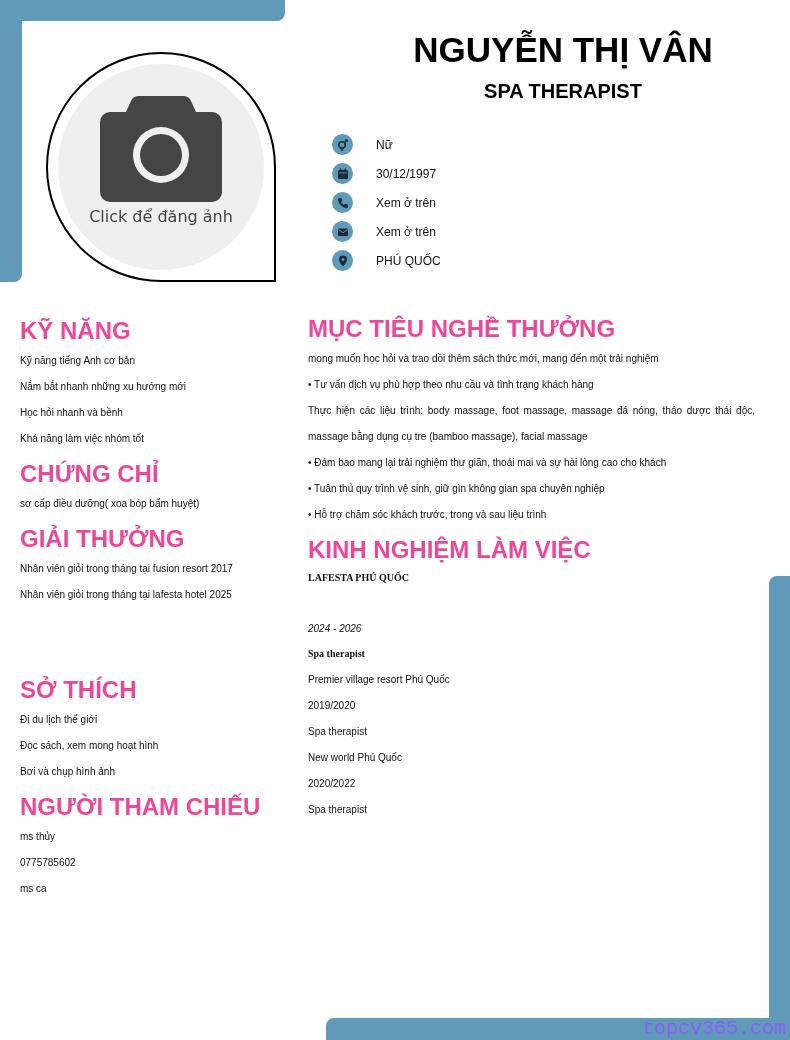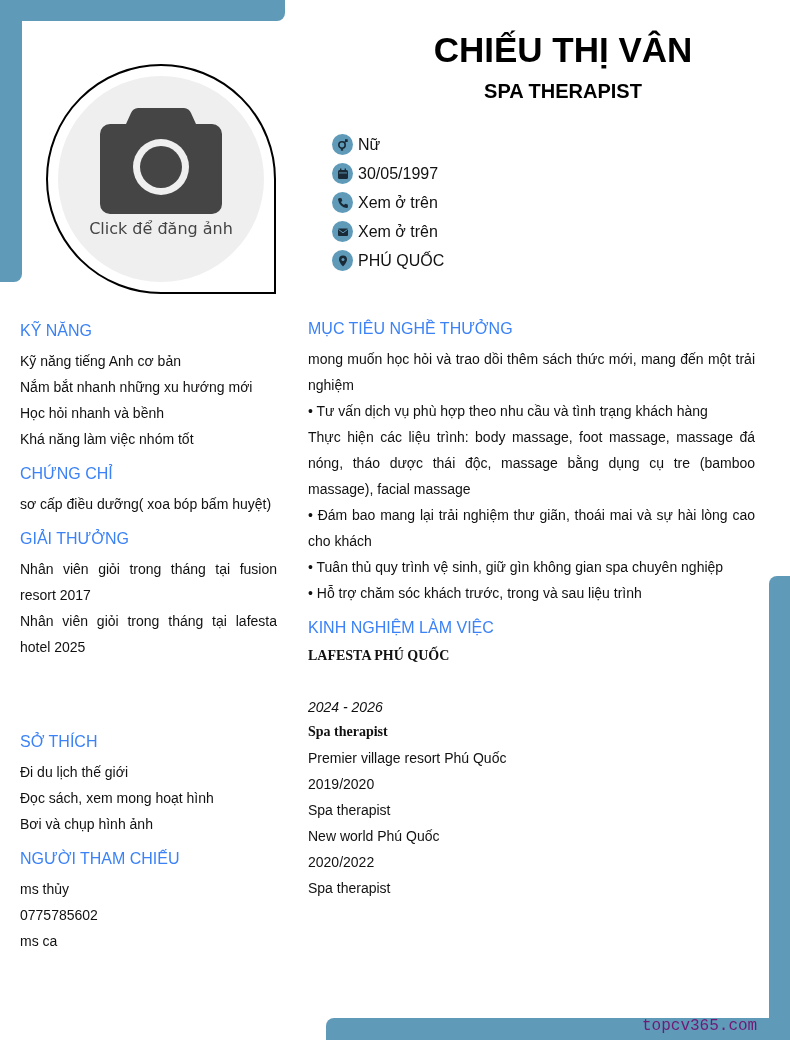--- a/index.html
+++ b/index.html
@@ -2,39 +2,39 @@
 <html><head>
 <meta charset="utf-8">
 <style>
   * { margin:0; padding:0; box-sizing:border-box; }
   html, body { width:790px; height:1040px; background:#fff; overflow:hidden; }
   body { position:relative; font-family:"Liberation Sans", sans-serif; color:#111; }
   .bar-top { position:absolute; left:0; top:0; width:285px; height:21px; background:#5f9bb9; border-bottom-right-radius:8px; }
   .bar-left { position:absolute; left:0; top:0; width:22px; height:282px; background:#5f9bb9; border-bottom-right-radius:8px; }
   .bar-right { position:absolute; left:769px; top:576px; width:21px; height:464px; background:#5f9bb9; border-top-left-radius:8px; }
   .bar-bottom { position:absolute; left:326px; top:1018px; width:464px; height:22px; background:#5f9bb9; border-top-left-radius:8px; }
-  .watermark { position:absolute; left:642px; top:1017px; font-family:"Liberation Mono", monospace; font-size:16px; color:#701a75; }
+  .watermark { position:absolute; left:642px; top:1017px; font-family:"Liberation Mono", monospace; font-size:20px; color:#8b5cf6; }
 
-  .photo-frame { position:absolute; left:46px; top:64px; width:230px; height:230px; border:2px solid #000; border-radius:115px 115px 0 115px; background:#fff; cursor:pointer; }
+  .photo-frame { position:absolute; left:46px; top:52px; width:230px; height:230px; border:2px solid #000; border-radius:115px 115px 0 115px; background:#fff; cursor:pointer; }
   .photo-inner { position:absolute; left:10px; top:10px; width:206px; height:206px; border-radius:50%; background:#efefef; }
   .camera { position:absolute; left:42px; top:32px; }
   .photo-label { position:absolute; left:0; width:100%; top:143px; text-align:center; font-family:"DejaVu Sans", sans-serif; font-size:16px; color:#444; }
 
   .name { position:absolute; left:340px; width:446px; top:30px; text-align:center; font-weight:bold; font-size:35px; color:#000; }
   .title { position:absolute; left:340px; width:446px; top:80px; text-align:center; font-weight:bold; font-size:20px; color:#000; }
 
   .contacts { position:absolute; left:332px; top:130px; }
-  .contact { display:flex; align-items:center; height:29px; font-size:16px; color:#111; }
+  .contact { display:flex; align-items:center; height:29px; font-size:12px; color:#111;gap:18px; }
   .cicon { width:21px; height:21px; border-radius:50%; background:#5f9bb9; display:flex; align-items:center; justify-content:center; margin-right:5px; flex:none; }
   .cicon svg { width:12px; height:12px; fill:#1a2a36; }
 
   .col-left { position:absolute; left:20px; top:318px; width:257px; }
   .col-right { position:absolute; left:308px; top:316px; width:447px; }
-  .section-h { font-weight:normal; font-size:16px; color:#3b82f6; line-height:26px; margin-bottom:4px; }
-  .line { font-size:14px; line-height:26px; color:#111; text-align:justify; }
+  .section-h { font-weight:bold; font-size:24px; color:#ec4899; line-height:26px; margin-bottom:4px; }
+  .line { font-size:10px; line-height:26px; color:#111; text-align:justify; }
   .gap { height:9px; }
   .b { font-weight:bold;font-family:Liberation Serif, serif; }
   .i { font-style:italic;margin-top:28px; }
 </style>
 </head>
 <body>
 
 <div class="bar-top"></div>
 <div class="bar-left"></div>
 <div class="bar-right"></div>
@@ -45,21 +45,21 @@
   <div class="photo-inner">
     <svg class="camera" width="122" height="106" viewBox="0 0 122 106">
       <path d="M38 0 h46 a8 8 0 0 1 7 5 l5 11 h16 a10 10 0 0 1 10 10 v70 a10 10 0 0 1 -10 10 h-102 a10 10 0 0 1 -10 -10 v-70 a10 10 0 0 1 10 -10 h16 l5 -11 a8 8 0 0 1 7 -5z" fill="#454545"></path>
       <circle cx="61" cy="59" r="28" fill="#efefef"></circle>
       <circle cx="61" cy="59" r="21" fill="#454545"></circle>
     </svg>
     <div class="photo-label">Click để đăng ảnh</div>
   </div>
 </div>
 
-<div class="name">CHIẾU THỊ VÂN</div>
+<div class="name">NGUYỄN THỊ VÂN</div>
 <div class="title">SPA THERAPIST</div>
 
 <div class="contacts">
   <div class="contact">
     <span class="cicon">
         <svg viewBox="0 0 12 12">
           <circle cx="5" cy="6" r="3.2" fill="none" stroke="#1a2a36" stroke-width="1.6"></circle>
           <path d="M7 4 L10 1 M8 1 h2 v2" stroke="#1a2a36" stroke-width="1.4" fill="none"></path>
           <path d="M5 9.2 v2.5 M3.8 10.8 h2.4" stroke="#1a2a36" stroke-width="1.2"></path>
         </svg>
@@ -68,21 +68,21 @@
   </div>
   <div class="contact">
     <span class="cicon">
         <svg viewBox="0 0 12 12">
           <rect x="1" y="2" width="10" height="9" rx="1.5"></rect>
           <rect x="3" y="0.5" width="1.4" height="3"></rect>
           <rect x="7.6" y="0.5" width="1.4" height="3"></rect>
           <rect x="2" y="4.5" width="8" height="0.9" fill="#5f9bb9"></rect>
         </svg>
       </span>
-    <span>30/05/1997</span>
+    <span>30/12/1997</span>
   </div>
   <div class="contact">
     <span class="cicon">
         <svg viewBox="0 0 12 12">
           <path d="M2.5 1 l2 0.3 l0.8 2.6 l-1.4 1 a7 7 0 0 0 3.2 3.2 l1 -1.4 l2.6 0.8 l0.3 2 a1.5 1.5 0 0 1 -1.5 1.5 a10 10 0 0 1 -8.5 -8.5 a1.5 1.5 0 0 1 1.5 -1.5z"></path>
         </svg>
       </span>
     <span>Xem ở trên</span>
   </div>
   <div class="contact">

